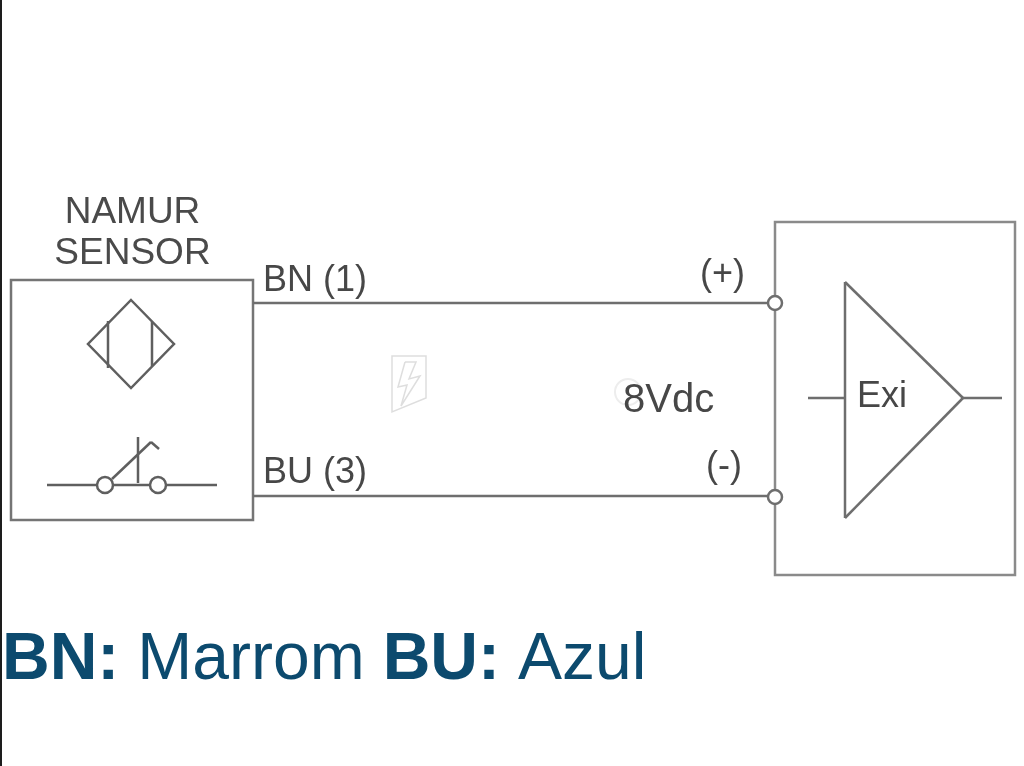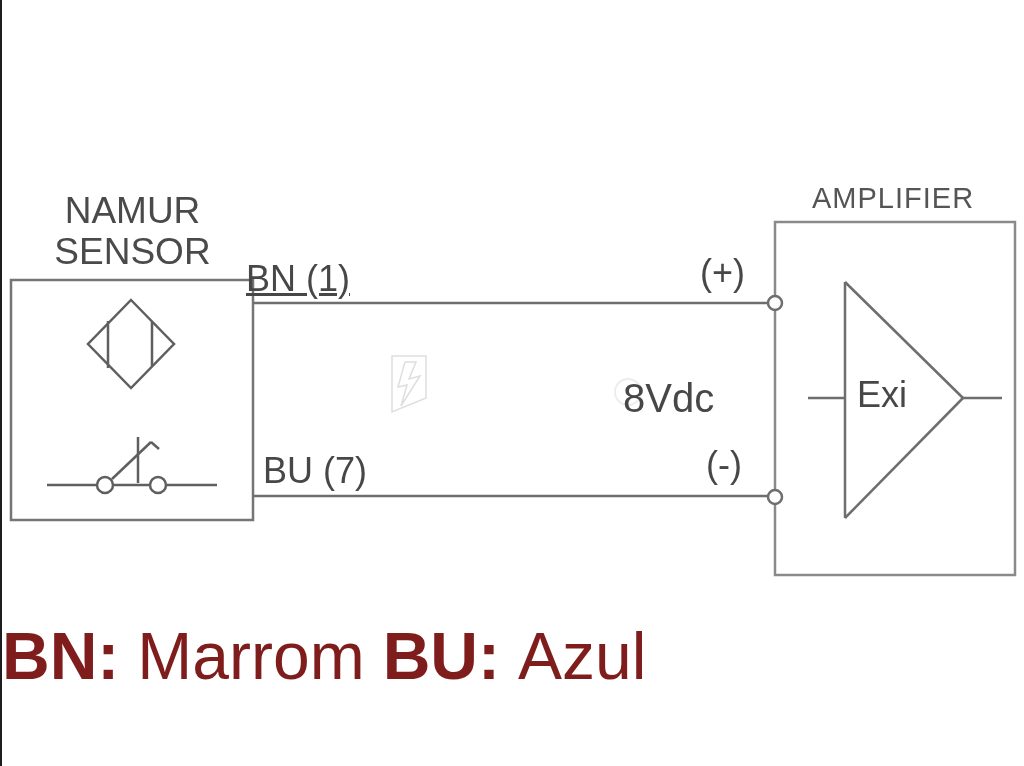--- a/index.html
+++ b/index.html
@@ -18,32 +18,32 @@
   }
   #left-border{
     left:0;top:0;width:2px;height:766px;background:#1d1d1d;
   }
   #namur-title{
     left:25px;top:190px;width:215px;
     text-align:center;
     font-size:37px;line-height:41px;
     color:#4a4a4a;
   }
-  #bn-label{left:246px;top:258px;font-size:36px;text-decoration:underline;}
+  #bn-label{left:263px;top:258px;font-size:36px;}
   #bu-label{left:263px;top:450px;font-size:36px;}
   #plus-label{left:700px;top:252px;font-size:36px;}
   #minus-label{left:706px;top:444px;font-size:36px;}
   #vdc-label{left:623px;top:376px;font-size:40px;}
   #amplifier-title{left:812px;top:182px;font-size:29px;letter-spacing:1px;color:#555555;}
   #exi-label{left:857px;top:374px;font-size:36px;}
   #note-label{left:5px;top:529px;font-size:43px;color:#454545;}
   #legend{
     left:2px;top:618px;
     font-size:66px;
-    color:#7f1d1d;
+    color:#0c4a6e;
     white-space:nowrap;
   }
   #legend .b{font-weight:bold;}
   #legend .sp{margin-right:18px;}
   
   #watermark{left:388px;top:350px;width:280px;height:65px;}
   #neored-text{
     position:absolute;left:48px;top:2px;
     font-size:50px;font-weight:bold;letter-spacing:3px;
     color:#ffffff;
@@ -103,24 +103,23 @@
       <polyline points="15,8 8,33 17,31 11,52 30,22 19,25 26,8 15,8" fill="#ffffff" stroke="#dedede" stroke-width="1.5"></polyline>
     </svg>
   </div>
 
   <div id="namur-title" class="abs dlabel">
     <div>NAMUR</div>
     <div>SENSOR</div>
   </div>
 
   <div id="bn-label" class="abs dlabel">BN  (1)</div>
-  <div id="bu-label" class="abs dlabel">BU (7)</div>
+  <div id="bu-label" class="abs dlabel">BU (3)</div>
   <div id="plus-label" class="abs dlabel">(+)</div>
   <div id="minus-label" class="abs dlabel">(-)</div>
   <div id="vdc-label" class="abs dlabel">8Vdc</div>
-  <div id="amplifier-title" class="abs dlabel">AMPLIFIER</div>
   <div id="exi-label" class="abs dlabel">Exi</div>
 
   <div id="legend" class="abs">
     <span class="b sp">BN:</span><span class="sp">Marrom</span><span class="b sp">BU:</span><span>Azul</span>
   </div>
 
 </div>
 
 </body></html>

